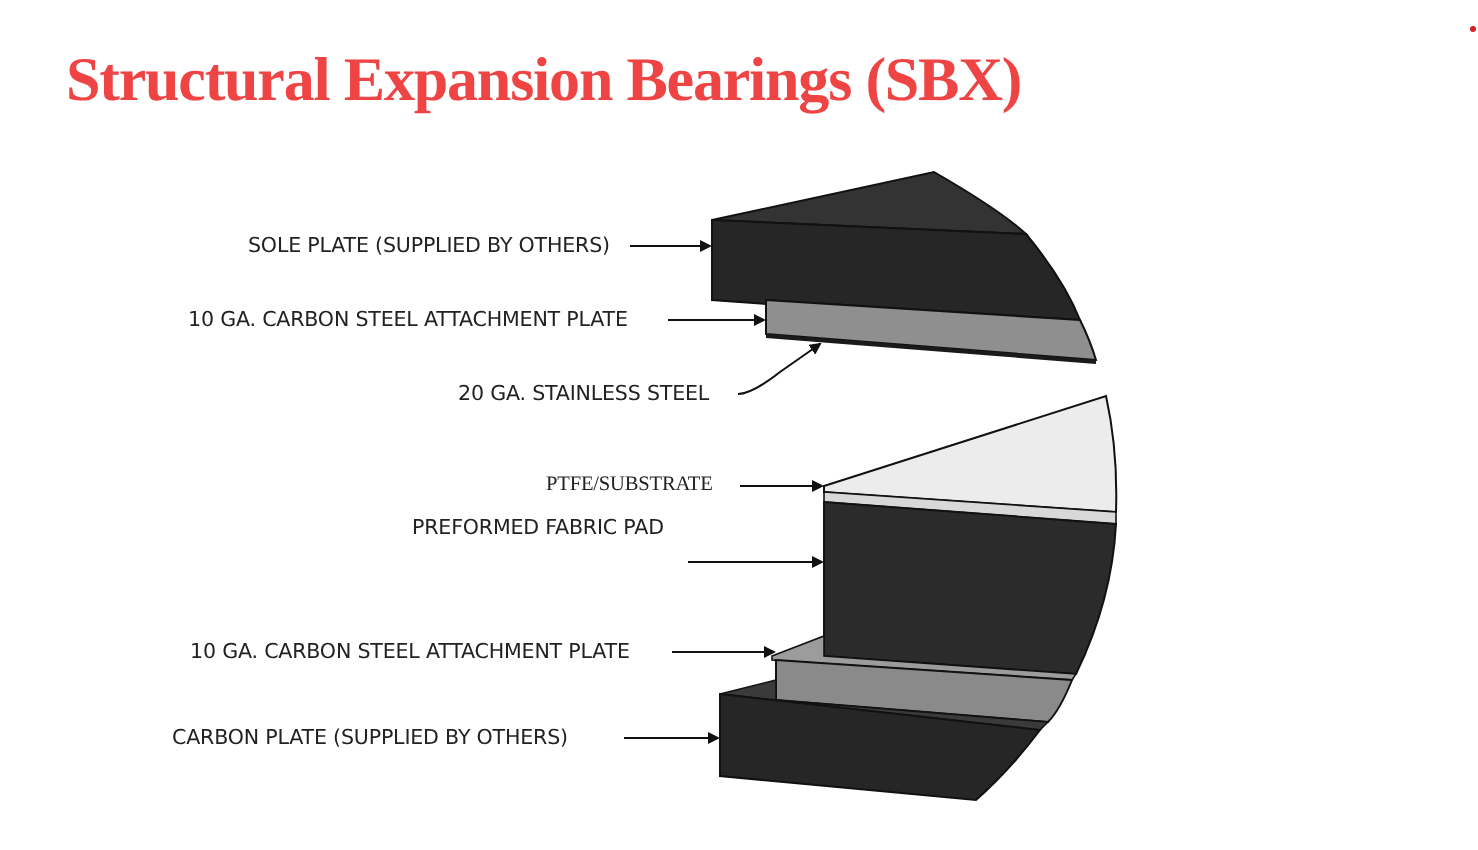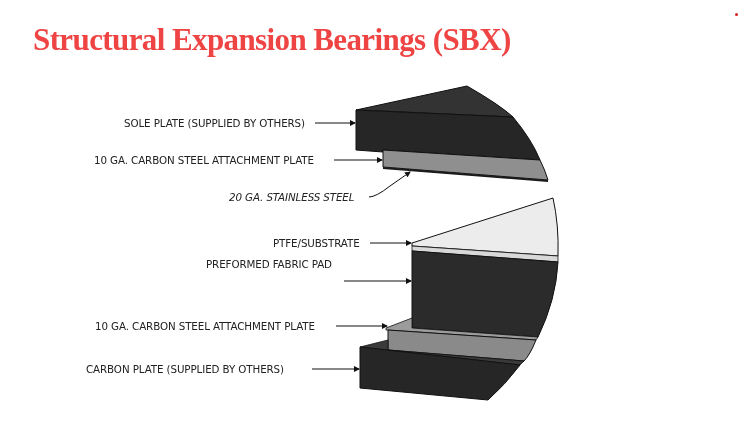--- a/index.html
+++ b/index.html
@@ -56,17 +56,17 @@
     <path d="M369,197 Q376,197 390,186 L410,172" marker-end="url(#arr)"></path>
     <line x1="370" y1="243" x2="411" y2="243" marker-end="url(#arr)"></line>
     <line x1="344" y1="281" x2="411" y2="281" marker-end="url(#arr)"></line>
     <line x1="336" y1="326" x2="387" y2="326" marker-end="url(#arr)"></line>
     <line x1="312" y1="369" x2="359" y2="369" marker-end="url(#arr)"></line>
   </g>
 </svg>
 
 <div class="lbl" style="left:124px;top:117px;">SOLE PLATE (SUPPLIED BY OTHERS)</div>
 <div class="lbl" style="left:94px;top:154px;">10 GA. CARBON STEEL ATTACHMENT PLATE</div>
-<div class="lbl" style="left:229px;top:191px;font-style:italic;">20 GA. STAINLESS STEEL</div>
-<div class="lbl" style="left:273px;top:237px;">PTFE/SUBSTRATE</div>
+<div class="lbl" style="left:229px;top:191px;">20 GA. STAINLESS STEEL</div>
+<div class="lbl" style="left:273px;top:237px;font-family:Liberation Serif, serif;">PTFE/SUBSTRATE</div>
 <div class="lbl" style="left:206px;top:258px;">PREFORMED FABRIC PAD</div>
 <div class="lbl" style="left:95px;top:320px;">10 GA. CARBON STEEL ATTACHMENT PLATE</div>
 <div class="lbl" style="left:86px;top:363px;">CARBON PLATE (SUPPLIED BY OTHERS)</div>
 
 </body></html>

